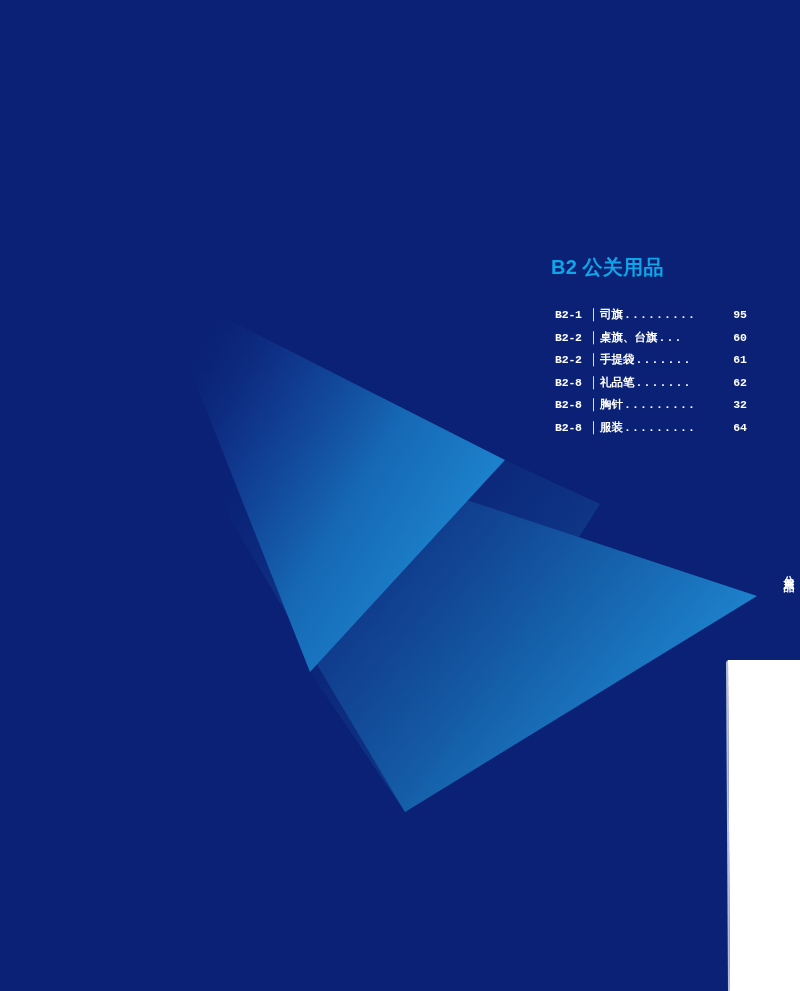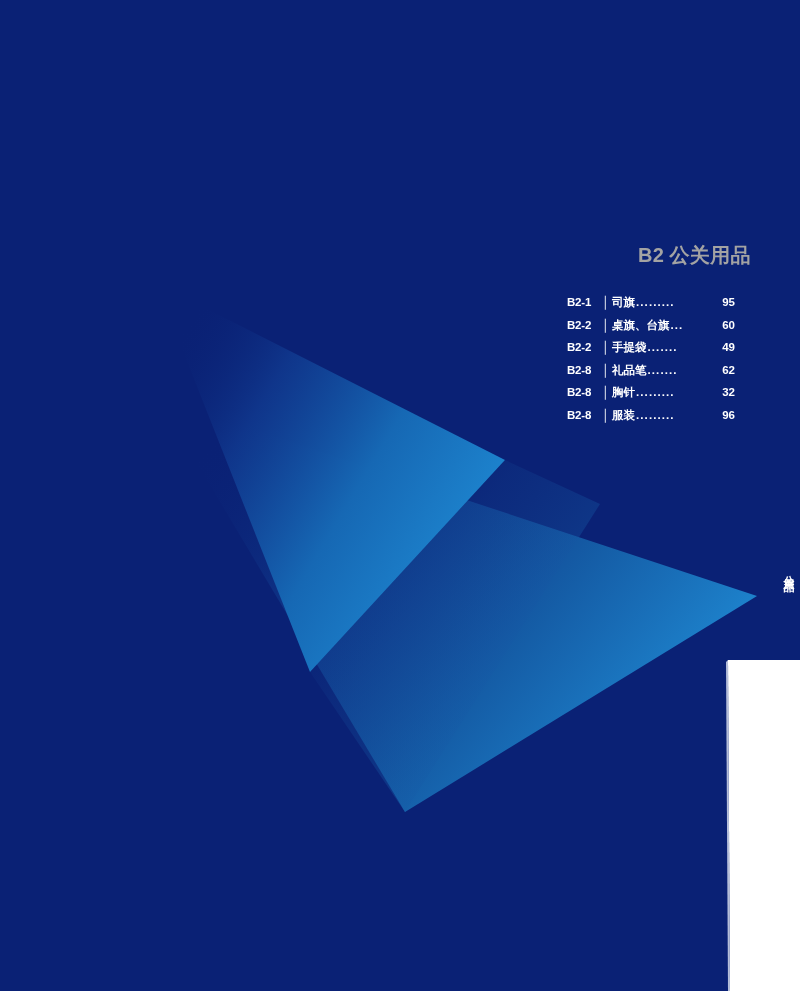--- a/index.html
+++ b/index.html
@@ -41,35 +41,35 @@
 
   
   #toc-block {
     position: absolute;
     left: 551px;
     top: 240px;
     width: 200px;
   }
 
   #toc-heading {
-    color: #a3a3a3;
+    color: #0ea5e9;
     font-size: 20px;
     font-weight: bold;
     letter-spacing: 0.4px;
-    margin: 4px 0 29px 0;
+    margin: 16px 0 29px 0;
     line-height: 1.1;
     white-space: nowrap;
-    text-align: right;
   }
   #toc-heading .hd-code { margin-right: 5px; }
 
   .toc-list {
     list-style: none;
-    margin: 16px;
+    margin: 4px;
     padding: 0;
+    font-family: Liberation Mono, monospace;
   }
   .toc-row {
     display: flex;
     align-items: baseline;
     color: #ffffff;
     font-size: 11.5px;
     font-weight: bold;
     height: 22.5px;
     white-space: nowrap;
   }
@@ -182,21 +182,21 @@
         <span class="toc-label">桌旗、台旗</span>
         <span class="toc-dots">...</span>
         <span class="toc-page">60</span>
       </li>
 
       <li class="toc-row">
         <span class="toc-code">B2-2</span>
         <span class="toc-sep">│</span>
         <span class="toc-label">手提袋</span>
         <span class="toc-dots">.......</span>
-        <span class="toc-page">49</span>
+        <span class="toc-page">61</span>
       </li>
 
       <li class="toc-row">
         <span class="toc-code">B2-8</span>
         <span class="toc-sep">│</span>
         <span class="toc-label">礼品笔</span>
         <span class="toc-dots">.......</span>
         <span class="toc-page">62</span>
       </li>
 
@@ -206,21 +206,21 @@
         <span class="toc-label">胸针</span>
         <span class="toc-dots">.........</span>
         <span class="toc-page">32</span>
       </li>
 
       <li class="toc-row">
         <span class="toc-code">B2-8</span>
         <span class="toc-sep">│</span>
         <span class="toc-label">服装</span>
         <span class="toc-dots">.........</span>
-        <span class="toc-page">96</span>
+        <span class="toc-page">64</span>
       </li>
 
     </ul>
   </div>
 
   <div id="side-tab">公关用品</div>
 
 </div>
 
 </body></html>

